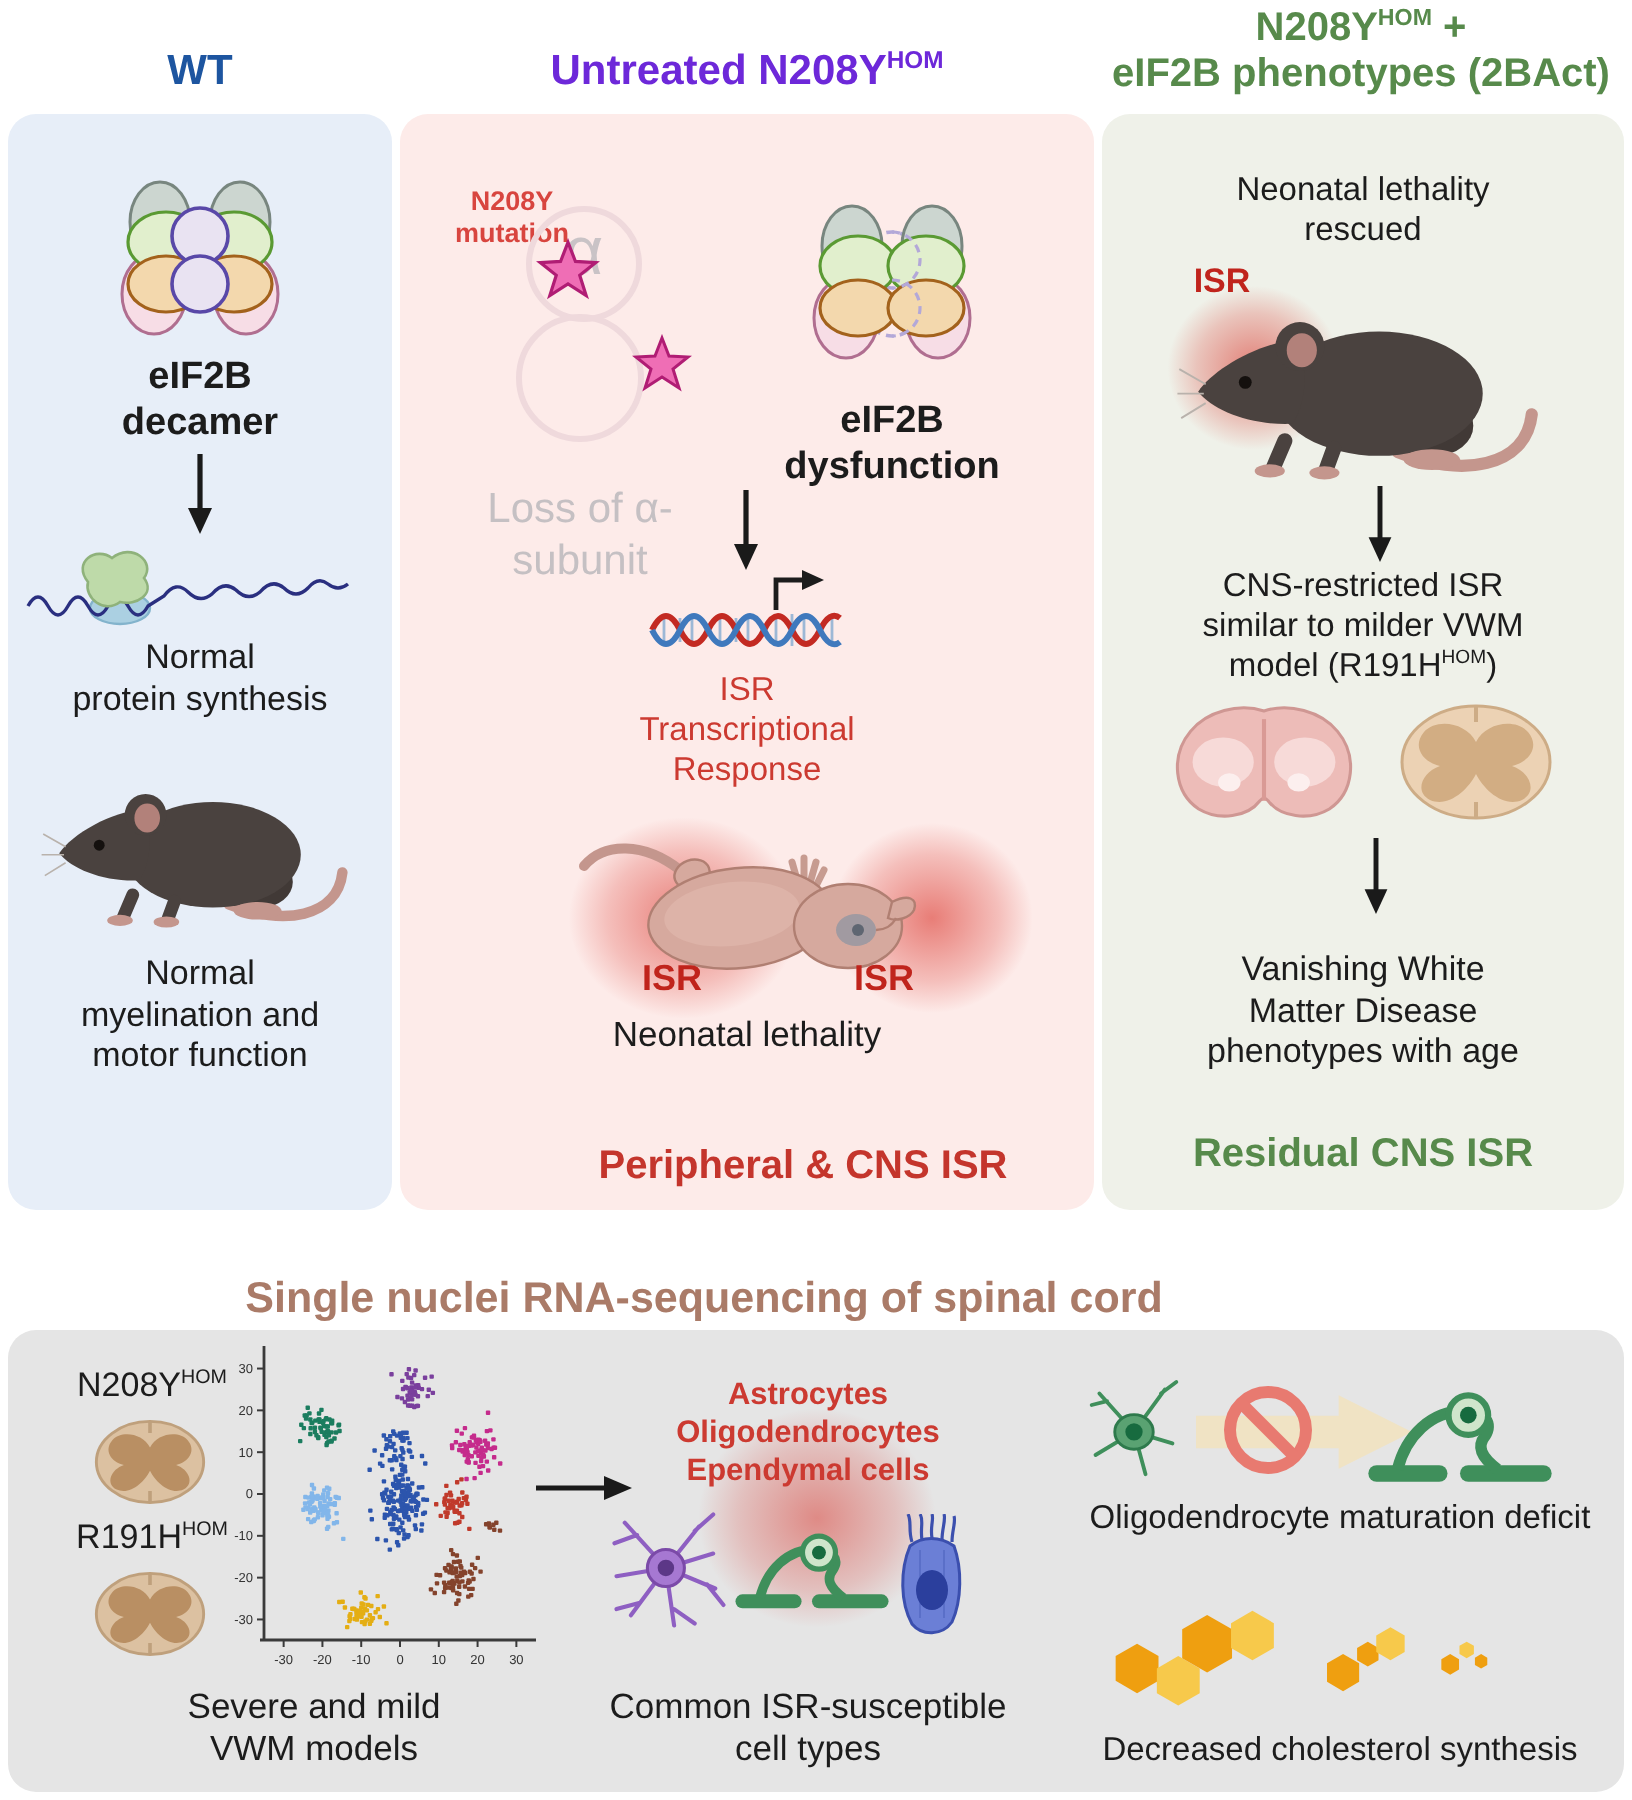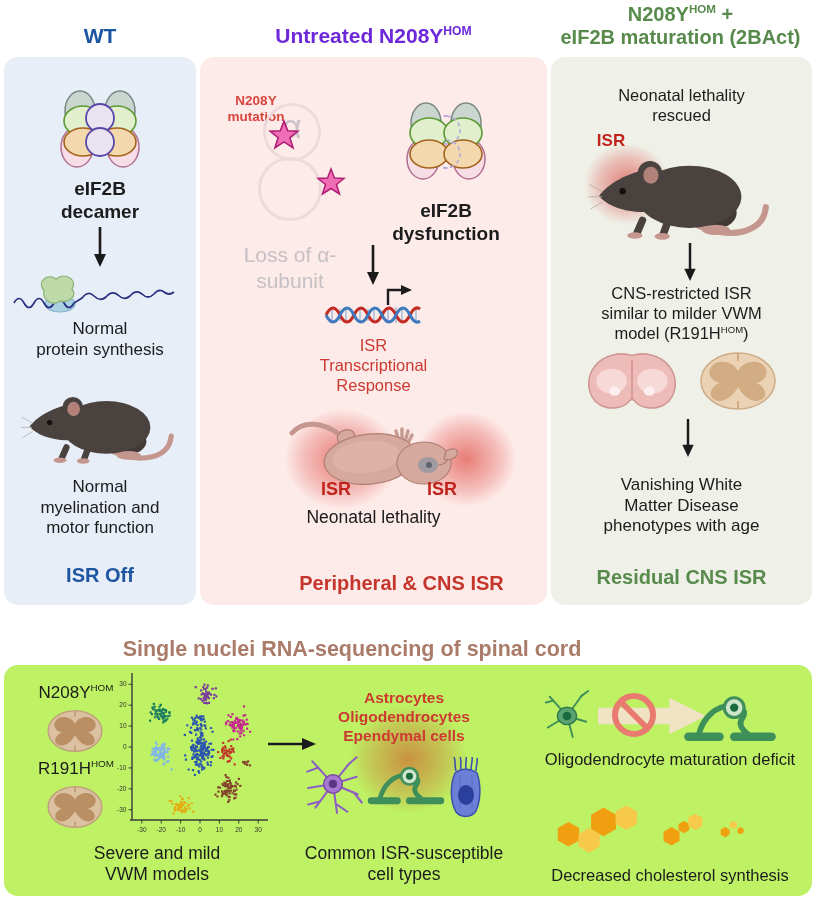--- a/index.html
+++ b/index.html
@@ -9,21 +9,21 @@
     background:#ffffff; font-family:"Liberation Sans", sans-serif; color:#1c1c1c;
   }
   .abs { position:absolute; }
   .txt { white-space:pre-line; text-align:center; line-height:1.22; }
   .hdr { font-weight:bold; font-size:21px; text-align:center; line-height:1.15; }
   sup { font-size:58%; vertical-align:super; line-height:0; }
   .panel { position:absolute; border-radius:14px; }
   #panel-wt  { left:4px;  top:57px; width:192px; height:548px; background:#e7eef8; }
   #panel-mut { left:200px; top:57px; width:347px; height:548px; background:#fdebe9; }
   #panel-act { left:551px; top:57px; width:261px; height:548px; background:#eff1e9; }
-  #panel-bottom { left:4px; top:665px; width:808px; height:231px; background:#bef264; }
+  #panel-bottom { left:4px; top:665px; width:808px; height:231px; background:#e5e5e5; }
   .big { font-weight:bold; font-size:19px; }
   .status { font-weight:bold; font-size:20px; }
   .body-txt { font-size:17px; }
   .glow { position:absolute; border-radius:50%;
     background:radial-gradient(closest-side, rgba(215,35,25,.55), rgba(215,35,25,.22) 48%, rgba(215,35,25,0) 72%); }
   .faint-circle { position:absolute; border:3px solid #efd9dc; border-radius:50%; }
   .isr-tag { font-weight:bold; color:#c0241c; }
   svg { display:block; }
 </style>
 </head>
@@ -32,21 +32,21 @@
 <div id="page">
 
   <div class="abs hdr" style="left:4px; top:24px; width:192px; color:#1d55a0;">
     <span>WT</span>
   </div>
   <div class="abs hdr" style="left:200px; top:24px; width:347px; color:#6d28d9;">
     <span>Untreated N208Y</span><sup>HOM</sup>
   </div>
   <div class="abs hdr" style="left:545px; top:3px; width:271px; color:#578a4b; font-size:20px;">
     <div><span>N208Y</span><sup>HOM</sup><span> +</span></div>
-    <div>eIF2B maturation (2BAct)</div>
+    <div>eIF2B phenotypes (2BAct)</div>
   </div>
 
   <div class="panel" id="panel-wt">
     <svg class="abs" style="left:46px; top:30px;" width="100" height="84" viewBox="0 0 100 84">
       <ellipse cx="30" cy="24" rx="15" ry="20" fill="#ccd6d0" stroke="#78867f" stroke-width="1.5"></ellipse>
       <ellipse cx="70" cy="24" rx="15" ry="20" fill="#ccd6d0" stroke="#78867f" stroke-width="1.5"></ellipse>
       <ellipse cx="27" cy="60" rx="16" ry="20" fill="#f7dde6" stroke="#b06e90" stroke-width="1.5"></ellipse>
       <ellipse cx="73" cy="60" rx="16" ry="20" fill="#f7dde6" stroke="#b06e90" stroke-width="1.5"></ellipse>
       <ellipse cx="33" cy="34" rx="19" ry="15" fill="#e1efcd" stroke="#5a9a33" stroke-width="1.6"></ellipse>
       <ellipse cx="67" cy="34" rx="19" ry="15" fill="#e1efcd" stroke="#5a9a33" stroke-width="1.6"></ellipse>
@@ -79,21 +79,20 @@
       <path d="M16,50 L2,42 M15,55 L1,55 M16,60 L3,68" stroke="#b9b2ac" stroke-width="1"></path>
       <path d="M58,80 L52,94" stroke="#4a423f" stroke-width="8" stroke-linecap="round"></path>
       <path d="M84,84 L80,95" stroke="#4a423f" stroke-width="8" stroke-linecap="round"></path>
       <ellipse cx="50" cy="96" rx="8" ry="3.5" fill="#c4968d"></ellipse>
       <ellipse cx="79" cy="97" rx="8" ry="3.5" fill="#c4968d"></ellipse>
       <ellipse cx="136" cy="90" rx="15" ry="5.5" fill="#c4968d"></ellipse>
     </svg>
     <div class="abs txt body-txt" style="left:0; top:420px; width:100%;">Normal
 myelination and
 motor function</div>
-    <div class="abs txt status" style="left:0; top:506px; width:100%; color:#1d55a0;">ISR Off</div>
   </div>
 
   <div class="panel" id="panel-mut">
     <div class="abs txt" style="left:8px; top:36px; width:96px; color:#d8453f; font-size:13.5px; font-weight:600;">N208Y
 mutation</div>
     <div class="faint-circle" style="left:63px; top:46px; width:58px; height:58px;"></div>
     <div class="faint-circle" style="left:58px; top:100px; width:64px; height:64px;"></div>
     <div class="abs" style="left:82px; top:50px; font-size:34px; color:#c9c3c6;">α</div>
     <svg class="abs" style="left:68px; top:62px;" width="32" height="32" viewBox="0 0 30 30">
       <path d="M15,2 L18.5,11 L28,11.5 L20.5,17.5 L23.5,27 L15,21.5 L6.5,27 L9.5,17.5 L2,11.5 L11.5,11 Z" fill="#ef6eb5" stroke="#b01d74" stroke-width="1.5"></path>

